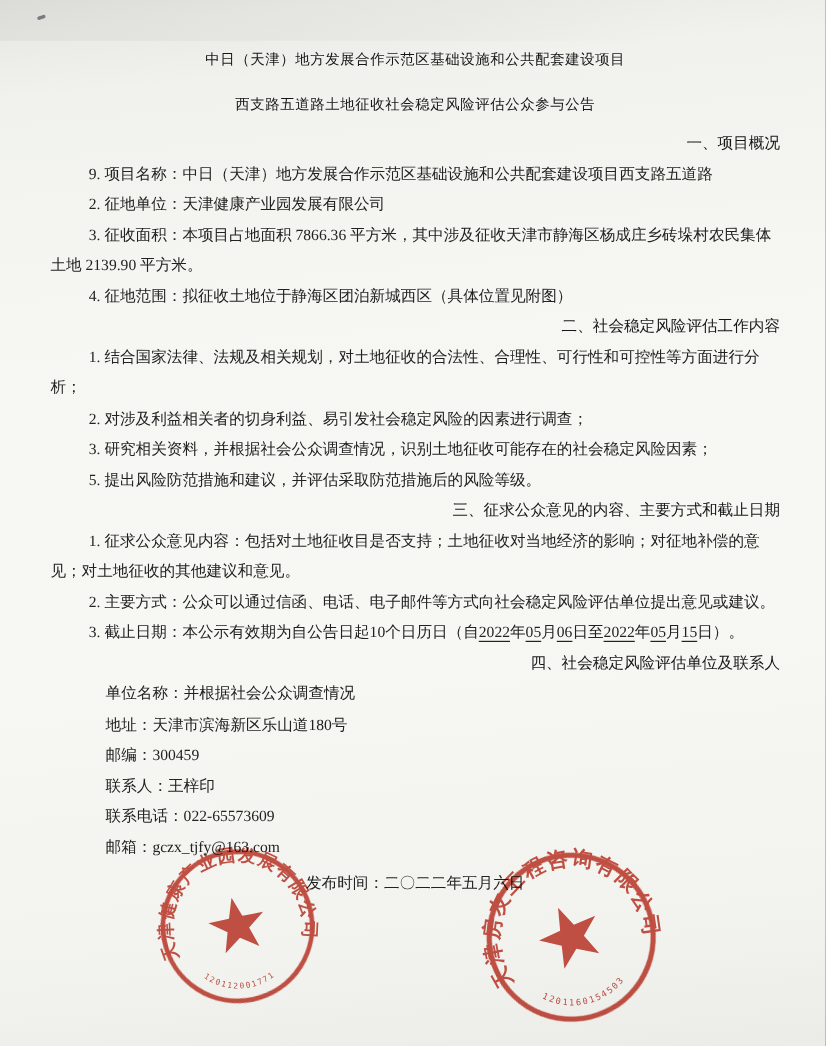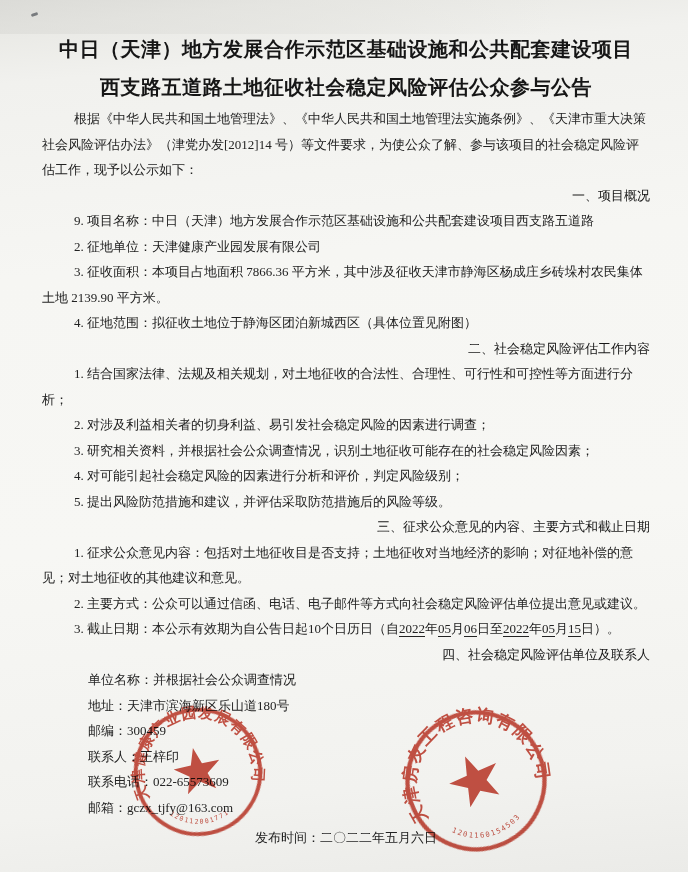--- a/index.html
+++ b/index.html
@@ -18,21 +18,21 @@
     content:"";position:absolute;left:0;top:0;width:100%;height:34px;
     background:linear-gradient(100deg,#d8d8d4 0%, #e3e3df 45%, rgba(230,230,226,0) 80%);
     opacity:.55;pointer-events:none;
   }
   .speck{
     position:absolute;left:31px;top:13px;width:7px;height:3px;border-radius:2px;
     background:#55595f;opacity:.75;transform:rotate(-18deg);
   }
   .content{position:relative;padding:30px 38px 0 42px;}
   .title{
-    margin:0;font-size:20px;font-weight:bold;text-align:center;
+    margin:0;font-size:12px;font-weight:normal;text-align:center;
     line-height:38px;color:#161616;letter-spacing:.5px;
   }
   .intro{margin:12px 0 0 0;}
   p.line{margin:0;line-height:25.5px;}
   .indent{text-indent:32px;}
   .sec-heading{font-weight:normal;color:#161616;text-align:right;}
   .contact{padding-left:46px;}
   .u{text-decoration:underline;text-underline-offset:3px;}
   .sign-row{
     display:flex;justify-content:space-between;
@@ -55,33 +55,31 @@
 </head>
 <body>
 
 <div class="page">
   <div class="speck"></div>
 
   <div class="content">
     <h1 class="title">中日（天津）地方发展合作示范区基础设施和公共配套建设项目</h1>
     <h1 class="title">西支路五道路土地征收社会稳定风险评估公众参与公告</h1>
 
-    <p class="line indent intro">根据《中华人民共和国土地管理法》、《中华人民共和国土地管理法实施条例》、《天津市重大决策社会风险评估办法》（津党办发[2012]14 号）等文件要求，为使公众了解、参与该项目的社会稳定风险评估工作，现予以公示如下：</p>
 
     <p class="line sec-heading">一、项目概况</p>
     <p class="line indent">9. 项目名称：中日（天津）地方发展合作示范区基础设施和公共配套建设项目西支路五道路</p>
     <p class="line indent">2. 征地单位：天津健康产业园发展有限公司</p>
     <p class="line indent">3. 征收面积：本项目占地面积 7866.36 平方米，其中涉及征收天津市静海区杨成庄乡砖垛村农民集体土地 2139.90 平方米。</p>
     <p class="line indent">4. 征地范围：拟征收土地位于静海区团泊新城西区（具体位置见附图）</p>
 
     <p class="line sec-heading">二、社会稳定风险评估工作内容</p>
     <p class="line indent">1. 结合国家法律、法规及相关规划，对土地征收的合法性、合理性、可行性和可控性等方面进行分析；</p>
     <p class="line indent">2. 对涉及利益相关者的切身利益、易引发社会稳定风险的因素进行调查；</p>
     <p class="line indent">3. 研究相关资料，并根据社会公众调查情况，识别土地征收可能存在的社会稳定风险因素；</p>
-    <p class="line indent">4. 对可能引起社会稳定风险的因素进行分析和评价，判定风险级别；</p>
     <p class="line indent">5. 提出风险防范措施和建议，并评估采取防范措施后的风险等级。</p>
 
     <p class="line sec-heading">三、征求公众意见的内容、主要方式和截止日期</p>
     <p class="line indent">1. 征求公众意见内容：包括对土地征收目是否支持；土地征收对当地经济的影响；对征地补偿的意见；对土地征收的其他建议和意见。</p>
     <p class="line indent">2. 主要方式：公众可以通过信函、电话、电子邮件等方式向社会稳定风险评估单位提出意见或建议。</p>
     <p class="line indent"><span>3. 截止日期：本公示有效期为自公告日起10个日历日（自</span><span class="u">2022</span><span>年</span><span class="u">05</span><span>月</span><span class="u">06</span><span>日至</span><span class="u">2022</span><span>年</span><span class="u">05</span><span>月</span><span class="u">15</span><span>日）。</span></p>
 
     <p class="line sec-heading">四、社会稳定风险评估单位及联系人</p>
     <p class="line contact">单位名称：并根据社会公众调查情况</p>
     <p class="line contact">地址：天津市滨海新区乐山道180号</p>

